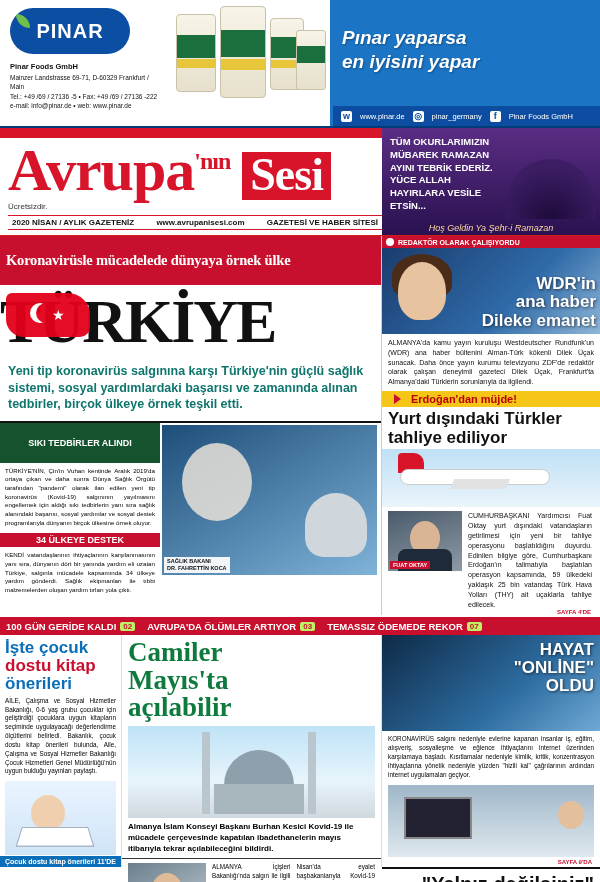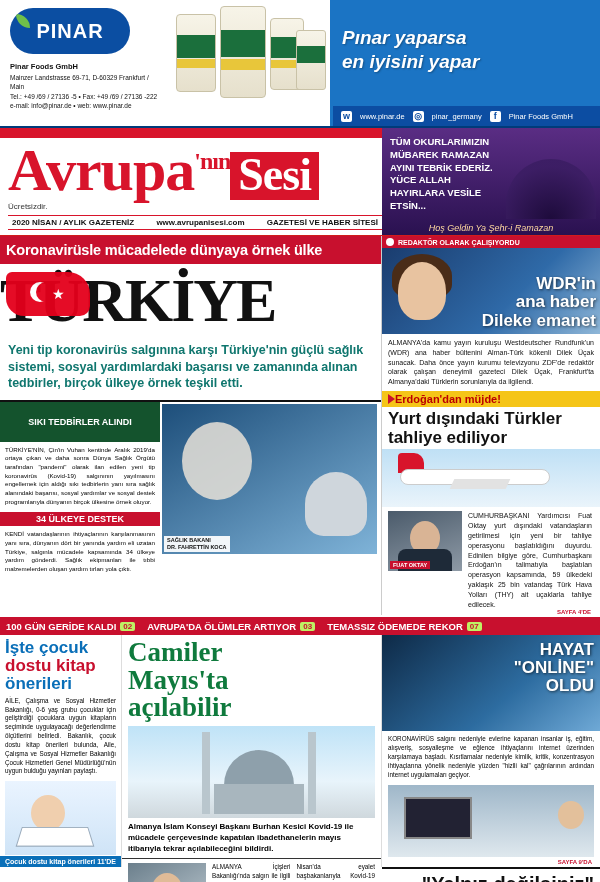--- a/index.html
+++ b/index.html
@@ -58,21 +58,21 @@
     border-bottom:0;
   }
   .mast-red-bar{ position:absolute; left:0; top:0; width:382px; height:10px; background:#d8142b;}
   .mast-title {
     font-family:"Liberation Serif", serif; font-size:60px; font-weight:bold; color:#d8142b;
     line-height:0.95; margin-top:10px; letter-spacing:-1px;
   }
   .mast-title .nin{ font-size:24px; vertical-align: super; }
   .mast-sesi {
     display:inline-block; background:#d8142b; color:#fff; padding:0 8px 2px 8px; font-size:46px;
-    font-family:"Liberation Serif", serif; font-weight:bold; margin-left:0; line-height:1;
+    font-family:"Liberation Serif", serif; font-weight:bold; margin-left:12px; line-height:1;
   }
   .mast-ucretsiz{ font-size:8px; color:#333; margin-top:2px; }
   .mast-infoline{
     display:flex; align-items:center; justify-content:space-between; font-size:8px;
     border-top:1px solid #d8142b; border-bottom:1px solid #d8142b; margin-top:4px; width:374px;
     padding:2px 4px; font-weight:bold; color:#111;
   }
   .mast-right{
     flex:1; background: linear-gradient(to bottom,#5a2d84,#2a1150);
     color:#fff; position:relative; overflow:hidden;
@@ -85,22 +85,23 @@
   }
   .mast-right .ramazan{
     position:absolute; bottom:2px; left:0; right:0; text-align:center; font-size:9px;
     font-style:italic; color:#ffd9a0;
   }
 
   
   .lead { display:flex; }
   .lead-left { width:382px; border-right:1px solid #ccc; }
   .kicker {
-    background:#c8102e; color:#fff; font-size:14.5px; font-weight:bold; padding:6px 6px;
+    background:#c8102e; color:#fff; font-size:14.5px; font-weight:bold; padding:16px 6px;
     letter-spacing:-.2px;
+    font-family:Liberation Serif, serif;
   }
   .big-title-wrap{ position:relative; height:72px; background:#fff; overflow:hidden;}
   .tr-map{
     position:absolute; left:6px; top:8px; width:84px; height:44px;
     background:#e4001b; border-radius:6px 22px 10px 18px; opacity:.95;
   }
   .tr-map .star{ position:absolute; left:46px; top:14px; color:#fff; font-size:14px;}
   .tr-map .moon{ position:absolute; left:30px; top:10px; width:20px;height:20px;border-radius:50%;
     background:#e4001b; box-shadow: -6px 0 0 0 #fff; }
   .big-title{
@@ -131,22 +132,22 @@
     position:absolute; left:10px; top:6px; width:60px;height:44px;border-radius:50% 50% 30% 30%;
     background:#4a2c18;
   }
   .wdr-text{
     position:absolute; right:4px; bottom:4px; text-align:right; color:#fff; font-weight:bold;
     font-size:17px; line-height:1.08; text-shadow:1px 1px 3px rgba(0,0,0,.6);
   }
   .wdr-text .l1{ color:#fff; }
   .small-body{ font-size:7px; line-height:1.4; padding:4px 6px; text-align:justify; color:#111;}
   .yellow-ribbon{
-    background:#f5c518; color:#b00; font-weight:bold; font-size:11px; padding:2px 6px;
-    display:flex; align-items:center; gap:0;
+    background:#f5c518; color:#b00; font-weight:bold; font-size:11px; padding:2px 12px;
+    display:flex; align-items:center; gap:10px;
   }
   .yellow-ribbon .tri{
     width:0;height:0;border-left:7px solid #c8102e;border-top:5px solid transparent;border-bottom:5px solid transparent;
   }
   .tahliye-title{ font-size:17px; font-weight:bold; color:#111; line-height:1.1; padding:3px 6px 2px 6px;}
   .plane-photo{
     height:58px; background:linear-gradient(to bottom,#bfe0f5,#eaf4fb); position:relative; overflow:hidden;
   }
   .plane-photo .body{ position:absolute; left:18px; top:20px; width:150px;height:16px;border-radius:8px;background:#fff;
     border:1px solid #ccc;}

